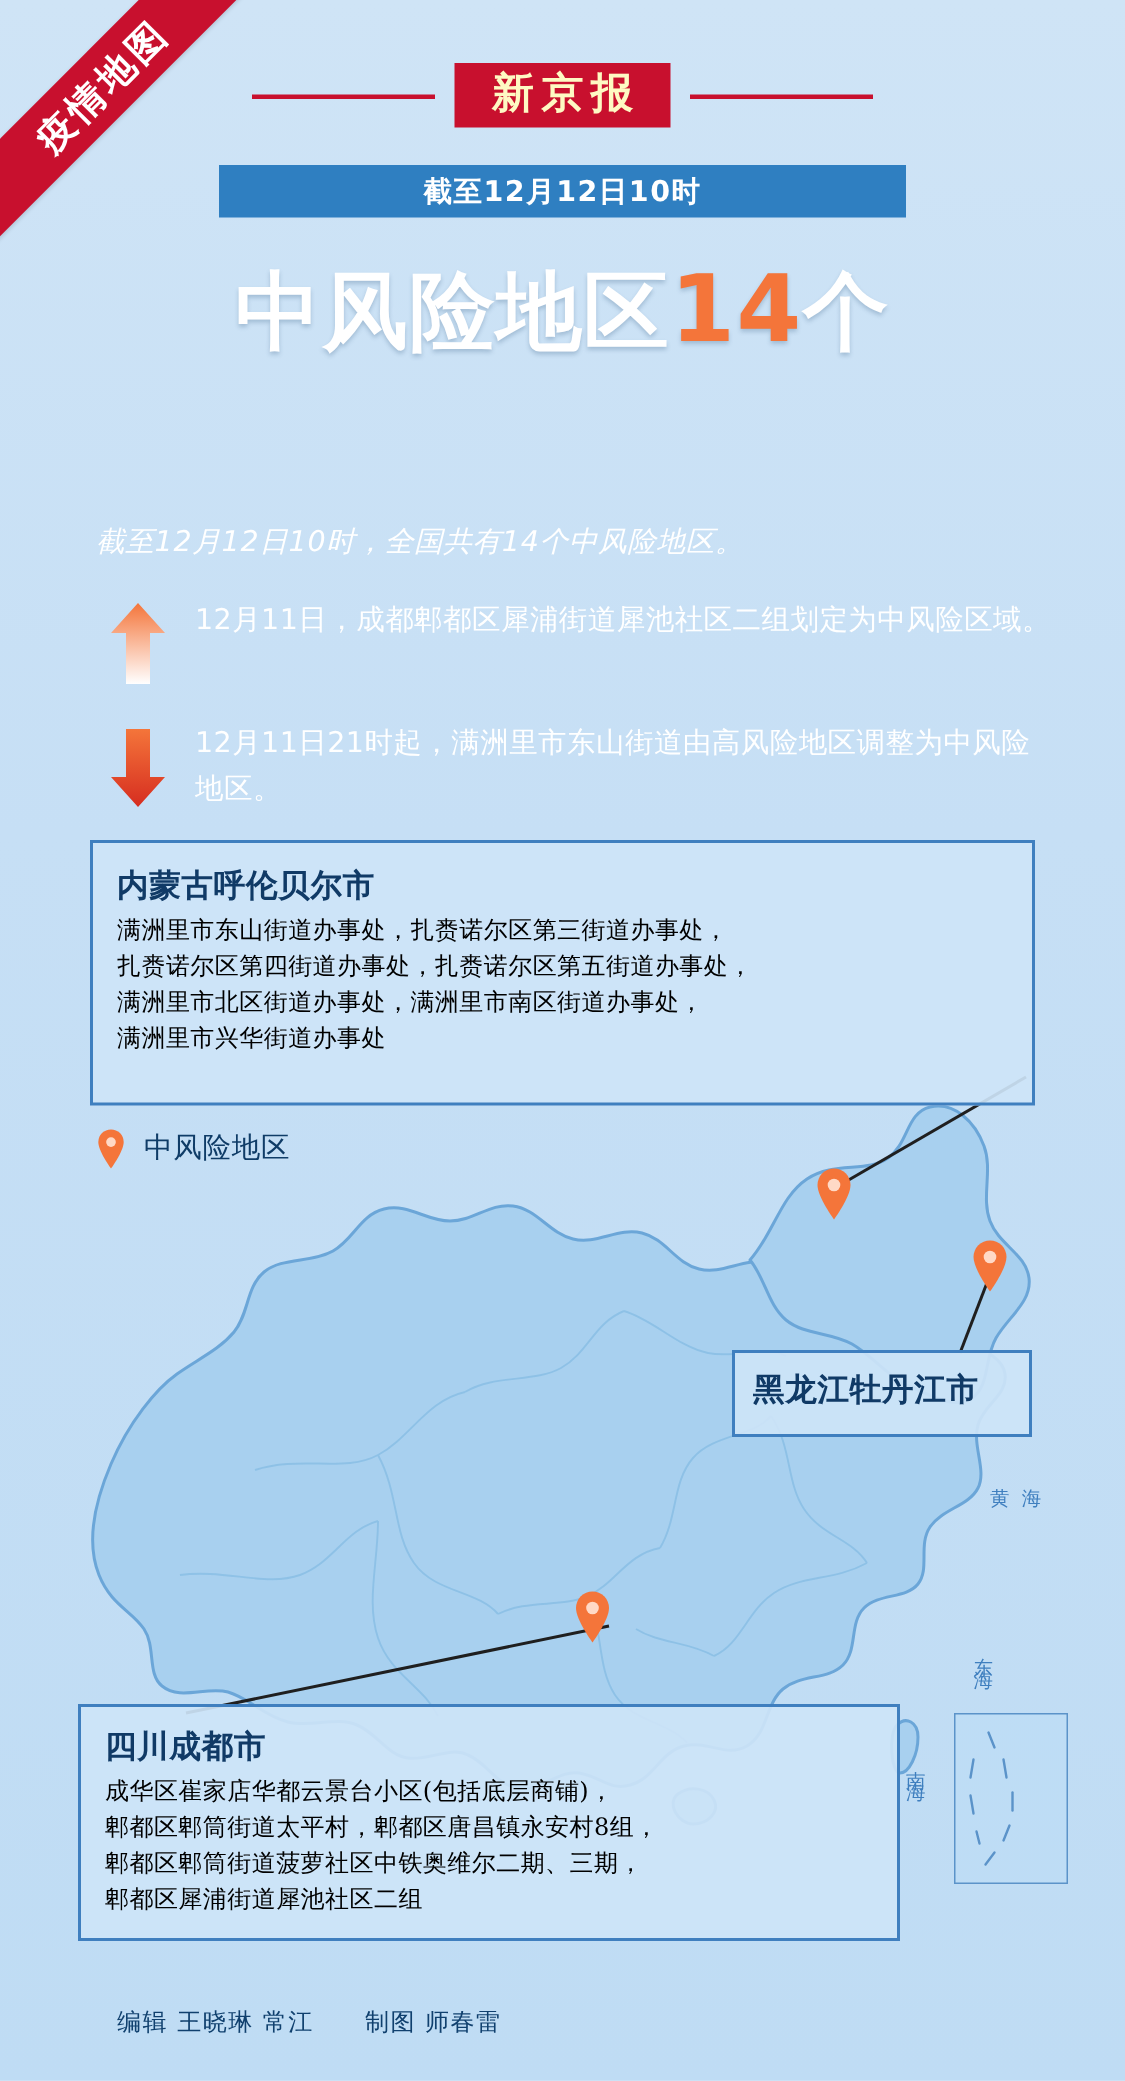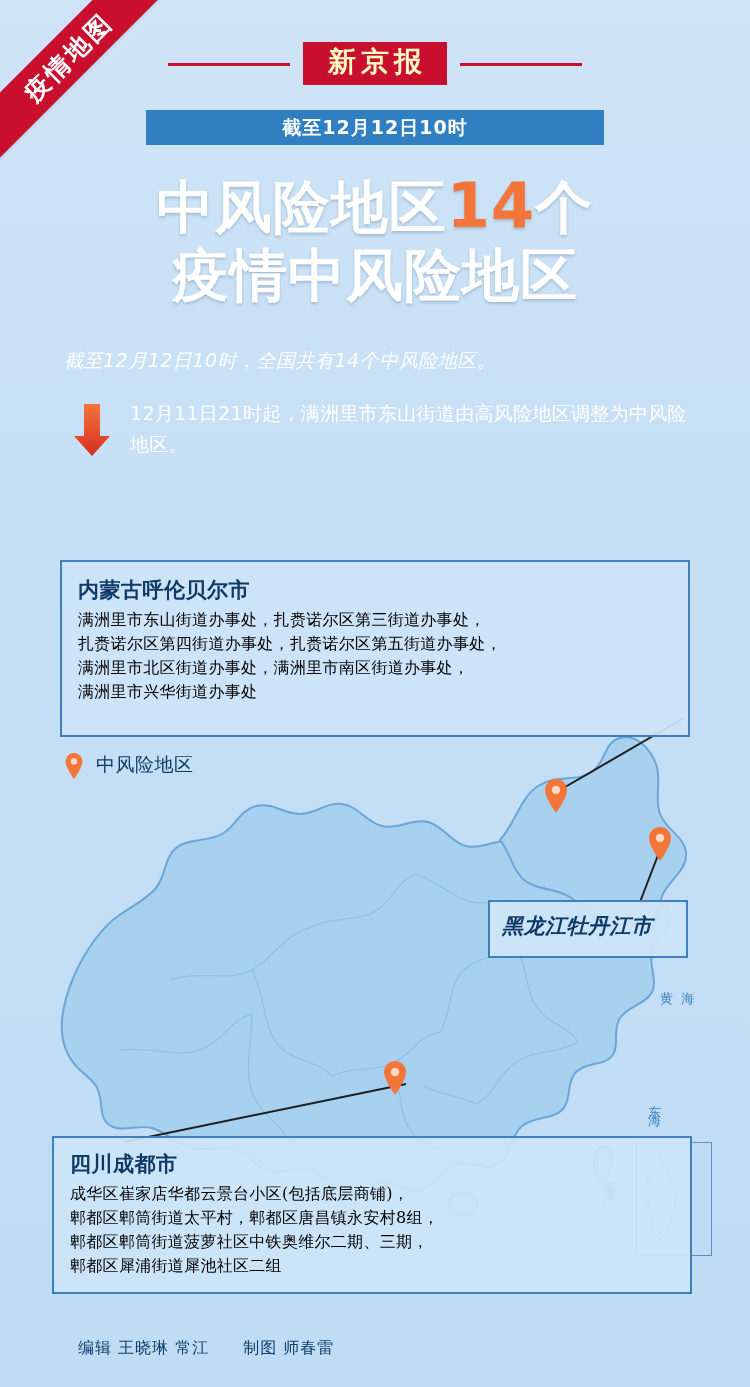--- a/index.html
+++ b/index.html
@@ -193,26 +193,25 @@
     left: 60px;
     top: 560px;
     width: 630px;
     padding: 14px 16px 31px 16px;
   }
   #box-heilongjiang {
     left: 488px;
     top: 900px;
     width: 200px;
     padding: 10px 12px 12px 12px;
-    font-style: italic;
   }
   #box-sichuan {
     left: 52px;
     top: 1136px;
-    width: 640px;
+    width: 548px;
     padding: 12px 14px 14px 16px;
   }
 
   
   .legend {
     position: absolute;
     left: 64px;
     top: 752px;
     display: flex;
     align-items: flex-start;
@@ -313,27 +312,40 @@
   </div>
 
   <div class="datebar">
     <span>截至12月12日10时</span>
   </div>
 
   <div class="headline">
     <div class="l1">
       <span>中风险地区</span><span class="num">14</span><span>个</span>
     </div>
-    <div class="l2">疫情中风险地区</div>
   </div>
 
   <div class="lead">截至12月12日10时，全国共有14个中风险地区。</div>
 
   <div class="bullets">
 
+    <div class="bullet">
+      <div class="arrow">
+        <svg width="40" height="56" viewBox="0 0 40 56">
+          <defs>
+            <linearGradient id="gup" x1="0" y1="0" x2="0" y2="1">
+              <stop offset="0%" stop-color="#f4753a"></stop>
+              <stop offset="100%" stop-color="#ffffff"></stop>
+            </linearGradient>
+          </defs>
+          <path d="M20 0 L38 20 L28 20 L28 54 L12 54 L12 20 L2 20 Z" fill="url(#gup)"></path>
+        </svg>
+      </div>
+      <p>12月11日，成都郫都区犀浦街道犀池社区二组划定为中风险区域。</p>
+    </div>
 
     <div class="bullet">
       <div class="arrow">
         <svg width="40" height="56" viewBox="0 0 40 56">
           <defs>
             <linearGradient id="gdn" x1="0" y1="0" x2="0" y2="1">
               <stop offset="0%" stop-color="#f4753a"></stop>
               <stop offset="100%" stop-color="#d62d20"></stop>
             </linearGradient>
           </defs>

